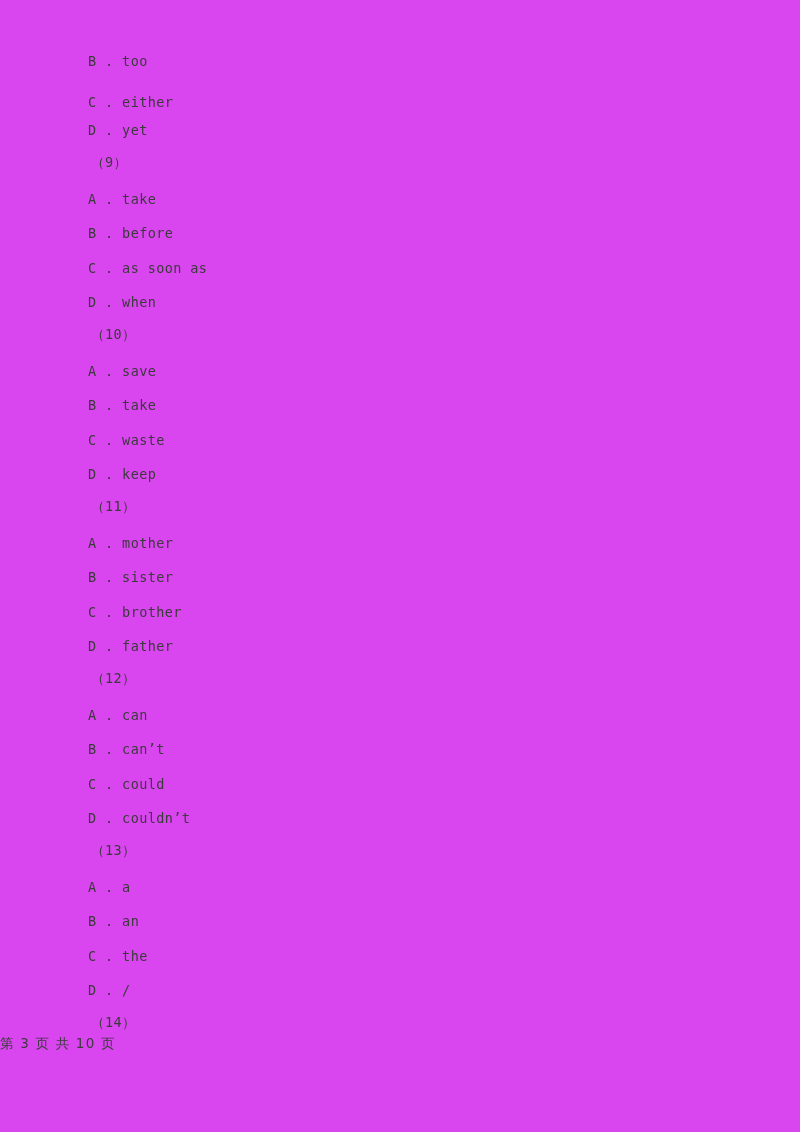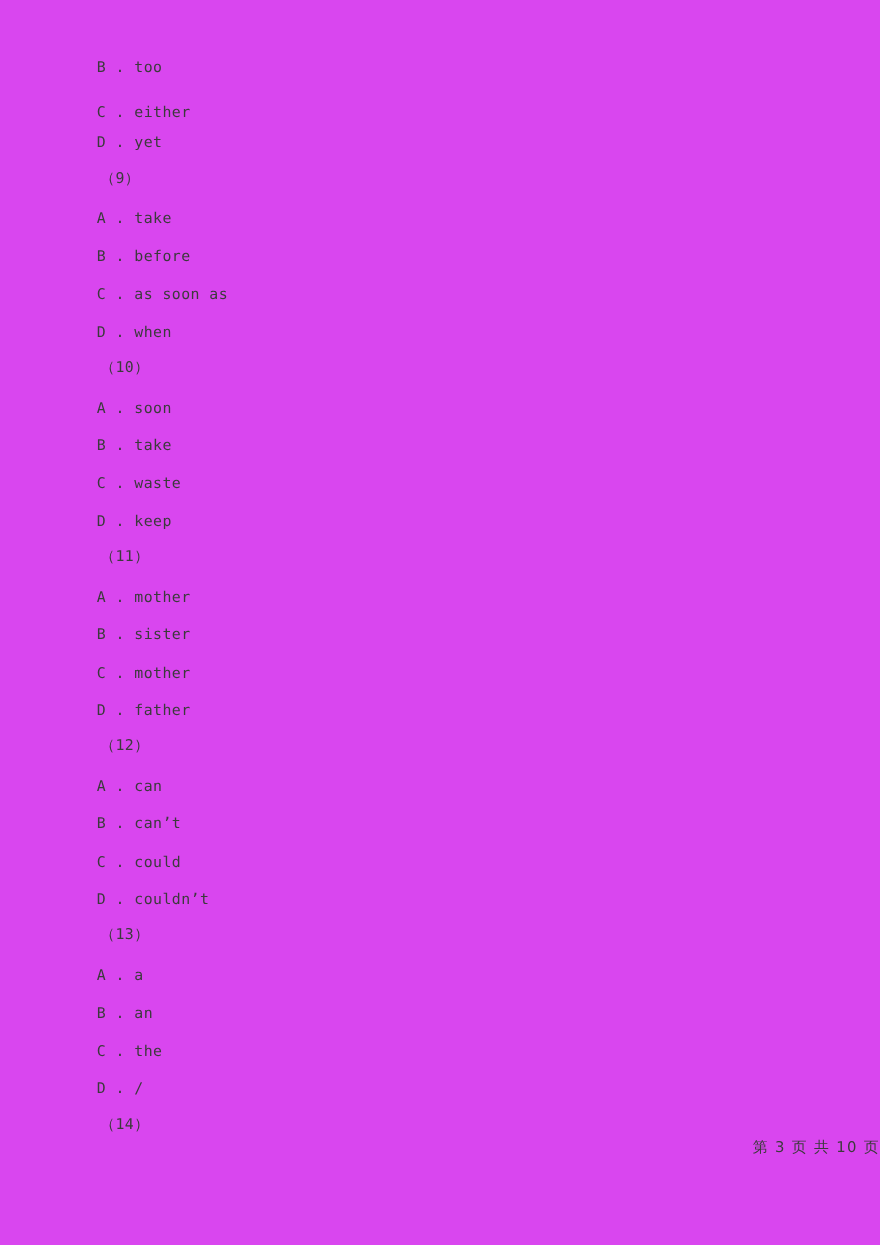--- a/index.html
+++ b/index.html
@@ -48,21 +48,21 @@
 
   .line.qnum {
     left: 91px;
   }
 
   .footer {
     position: absolute;
     left: 0;
     top: 1034px;
     width: 800px;
-    text-align: right;
+    text-align: left;
     color: #3b3b3b;
     font-size: 13.5px;
     line-height: 18px;
     letter-spacing: 1.2px;
     white-space: pre;
     font-family: "DejaVu Sans", "Liberation Sans", sans-serif;
   }
 </style>
 </head>
 <body>
@@ -71,28 +71,28 @@
   <div class="content" id="content">
       <div class="line option" style="top: 53px;">B . too</div>
       <div class="line option" style="top: 94px;">C . either</div>
       <div class="line option" style="top: 122px;">D . yet</div>
       <div class="line qnum" style="top: 154px;">（9）</div>
       <div class="line option" style="top: 191px;">A . take</div>
       <div class="line option" style="top: 225px;">B . before</div>
       <div class="line option" style="top: 260px;">C . as soon as</div>
       <div class="line option" style="top: 294px;">D . when</div>
       <div class="line qnum" style="top: 326px; text-align: right;">（10）</div>
-      <div class="line option" style="top: 363px;">A . soon</div>
+      <div class="line option" style="top: 363px;">A . save</div>
       <div class="line option" style="top: 397px;">B . take</div>
       <div class="line option" style="top: 432px;">C . waste</div>
       <div class="line option" style="top: 466px;">D . keep</div>
       <div class="line qnum" style="top: 498px;">（11）</div>
       <div class="line option" style="top: 535px;">A . mother</div>
       <div class="line option" style="top: 569px;">B . sister</div>
-      <div class="line option" style="top: 604px;">C . mother</div>
+      <div class="line option" style="top: 604px;">C . brother</div>
       <div class="line option" style="top: 638px;">D . father</div>
       <div class="line qnum" style="top: 670px;">（12）</div>
       <div class="line option" style="top: 707px;">A . can</div>
       <div class="line option" style="top: 741px;">B . can’t</div>
       <div class="line option" style="top: 776px;">C . could</div>
       <div class="line option" style="top: 810px;">D . couldn’t</div>
       <div class="line qnum" style="top: 842px;">（13）</div>
       <div class="line option" style="top: 879px;">A . a</div>
       <div class="line option" style="top: 913px;">B . an</div>
       <div class="line option" style="top: 948px;">C . the</div>

